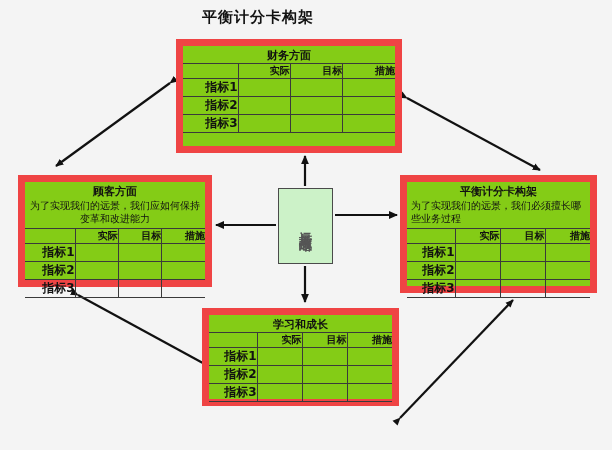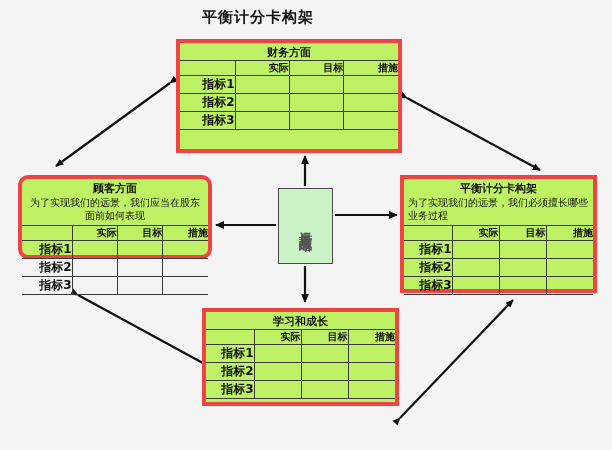--- a/index.html
+++ b/index.html
@@ -18,22 +18,22 @@
     left:0;top:8px;width:516px;
     text-align:center;
     font-size:15px;
     font-weight:bold;
     color:#111;
     letter-spacing:1px;
   }
 
   .pbox{
     position:absolute;
-    background:#bef264;
-    border:4px solid #ef4444;
+    background:#84cc16;
+    border:7px solid #ef4444;
     box-sizing:border-box;
     z-index:5;
   }
   .pbox .ph{
     text-align:center;
     font-size:11px;
     font-weight:bold;
     color:#111;
     padding:3px 2px 1px 2px;
     line-height:13px;
@@ -160,23 +160,23 @@
       <tr>
         <td class="rowlabel first">指标3</td>
         <td></td>
         <td></td>
         <td class="lastcol"></td>
       </tr>
     </tbody>
       </table>
   </div>
 
-  <div class="pbox" style="left:18px;top:175px;width:194px;height:84px;border-radius:10px;">
+  <div class="pbox" style="left:18px;top:175px;width:194px;height:112px;">
     <div class="ph">顾客方面</div>
-    <div class="pdesc center">为了实现我们的远景，我们应当在股东面前如何表现</div>
+    <div class="pdesc center">为了实现我们的远景，我们应如何保持变革和改进能力</div>
     <table>
       <tbody>
           <tr>
         <th class="corner" style="width:50px;"></th>
         <th>实际</th>
         <th>目标</th>
         <th class="lastcol">措施</th>
       </tr>
       <tr>
         <td class="rowlabel first">指标1</td>

